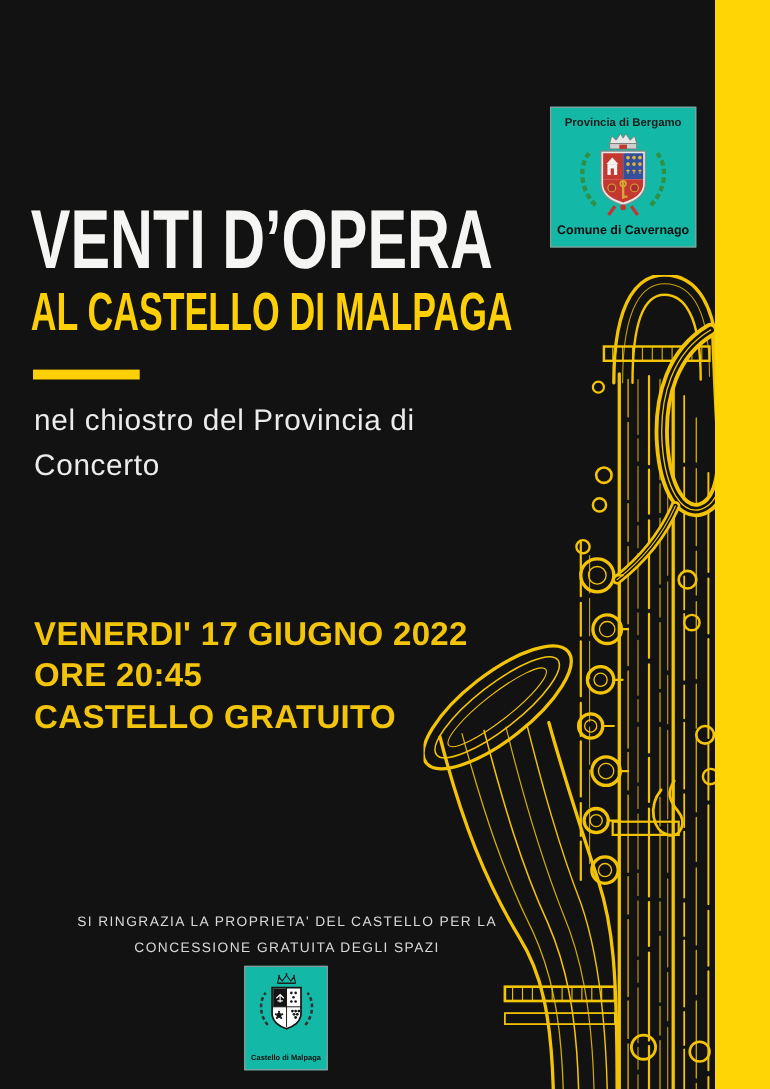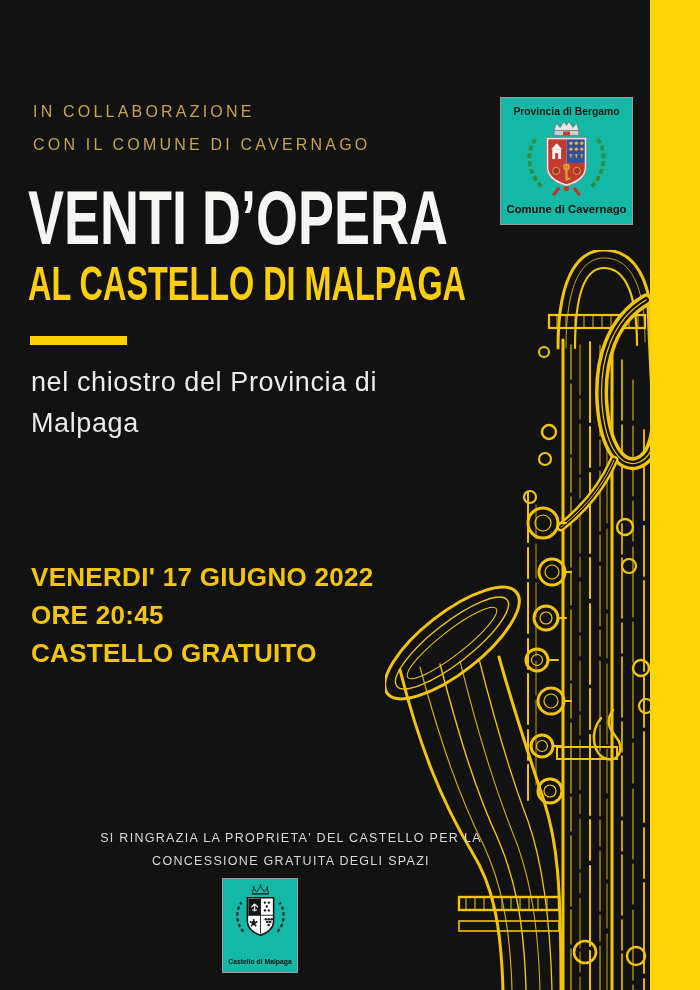--- a/index.html
+++ b/index.html
@@ -18,25 +18,25 @@
   .title1-svg text{font-family:"Liberation Sans",sans-serif;font-weight:700;font-size:76px;fill:#F5F5F3;}
   .title2-svg{position:absolute;left:26px;top:258px;width:450px;height:48px;}
   .title2-svg text{font-family:"Liberation Sans",sans-serif;font-weight:700;font-size:49px;fill:#FCCF06;}
   .divider{position:absolute;left:30px;top:336px;width:97px;height:9px;background:#FCCF06;}
   .desc{
     position:absolute;left:31px;top:362px;color:#EBEBEB;
     font-size:27px;letter-spacing:.6px;line-height:41px;font-weight:400;white-space:nowrap;
   }
   .event{
     position:absolute;left:31px;top:558px;color:#F2C50B;font-weight:700;
-    font-size:26px;letter-spacing:.3px;line-height:38px;white-space:nowrap;
+    font-size:30px;letter-spacing:.3px;line-height:38px;white-space:nowrap;
   }
   .thanks{
     position:absolute;left:0;top:827px;width:522px;text-align:center;color:#D8D8D8;
-    font-size:12.5px;letter-spacing:1.3px;line-height:22.5px;padding-left:30px;
+    font-size:12.5px;letter-spacing:1.3px;line-height:22.5px;
   }
   .badge{position:absolute;background:#14b8a6;border:1px solid #9a9a9a;box-sizing:border-box;}
   .badge-comune{left:500px;top:97px;width:133px;height:128px;}
   .badge-malpaga{left:222px;top:878px;width:76px;height:95px;}
   .badge svg{display:block;width:100%;height:100%;}
   .bc-top{font:700 10.5px "Liberation Sans",sans-serif;fill:#1c1c1c;text-anchor:middle;}
   .bc-bot{font:700 11.5px "Liberation Sans",sans-serif;fill:#0e0e0e;text-anchor:middle;}
   .bm-label{font:700 7px "Liberation Sans",sans-serif;fill:#111;text-anchor:middle;}
 </style>
 </head>
@@ -119,24 +119,20 @@
 
       <rect x="459" y="897" width="100" height="13" stroke-width="2.4"></rect>
       <rect x="459" y="921" width="100" height="10" stroke-width="1.6"></rect>
       <path d="M466 897 v13 M475 897 v13 M484 897 v13 M493 897 v13 M502 897 v13 M511 897 v13 M520 897 v13 M529 897 v13 M538 897 v13 M547 897 v13" stroke-width="1"></path>
       <rect x="557" y="747" width="60" height="12" stroke-width="2"></rect>
       <circle cx="585" cy="952" r="11" stroke-width="2.6"></circle>
       <circle cx="636" cy="956" r="9" stroke-width="2.4"></circle>
     </g>
   </svg>
 
-  <div class="collab">
-    <div>IN COLLABORAZIONE</div>
-    <div>CON IL COMUNE DI CAVERNAGO</div>
-  </div>
 
   <div class="badge badge-comune">
     <svg viewBox="0 0 133 128">
       <text class="bc-top" x="66.5" y="17">Provincia di Bergamo</text>
       <g>
         <path d="M54 33 L56 26 L60 30 L64 24 L66.5 28 L69 24 L73 30 L77 26 L79 33 Z" fill="#e7e7e7" stroke="#7a7a7a" stroke-width=".8"></path>
         <path d="M54 33 h25 v5 h-25 z" fill="#cfcfcf" stroke="#7a7a7a" stroke-width=".8"></path>
         <rect x="63" y="34" width="7" height="4" fill="#c0392b"></rect>
       </g>
       <g>
@@ -173,21 +169,21 @@
     <text x="2" y="58" textLength="420" lengthAdjust="spacingAndGlyphs">VENTI D’OPERA</text>
   </svg>
   <svg class="title2-svg" viewBox="0 0 450 48">
     <text x="2" y="42" textLength="438" lengthAdjust="spacingAndGlyphs">AL CASTELLO DI MALPAGA</text>
   </svg>
 
   <div class="divider"></div>
 
   <div class="desc">
     <div>nel chiostro del Provincia di</div>
-    <div>Malpaga</div>
+    <div>Concerto</div>
   </div>
 
   <div class="event">
     <div>VENERDI' 17 GIUGNO 2022</div>
     <div>ORE 20:45</div>
     <div>CASTELLO GRATUITO</div>
   </div>
 
   <div class="thanks">
     <div>SI RINGRAZIA LA PROPRIETA' DEL CASTELLO PER LA</div>

